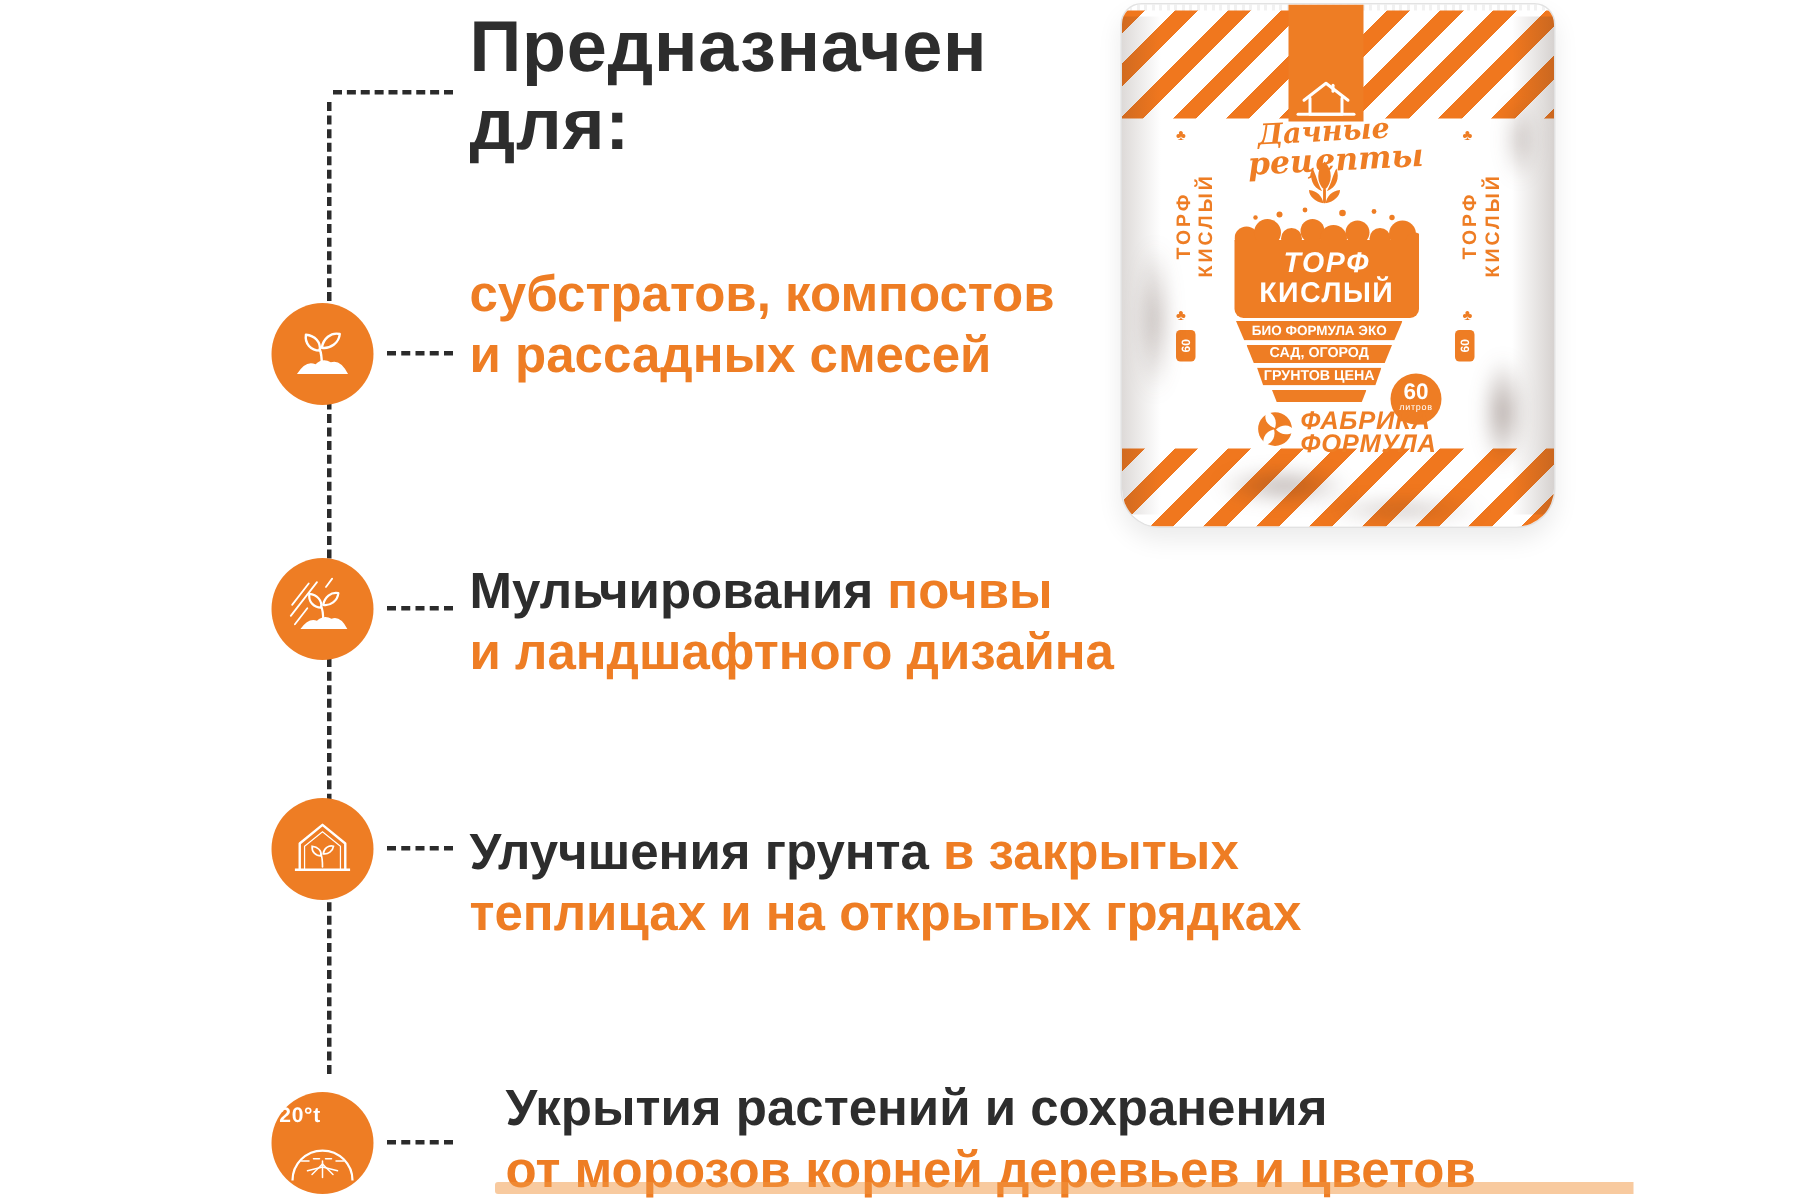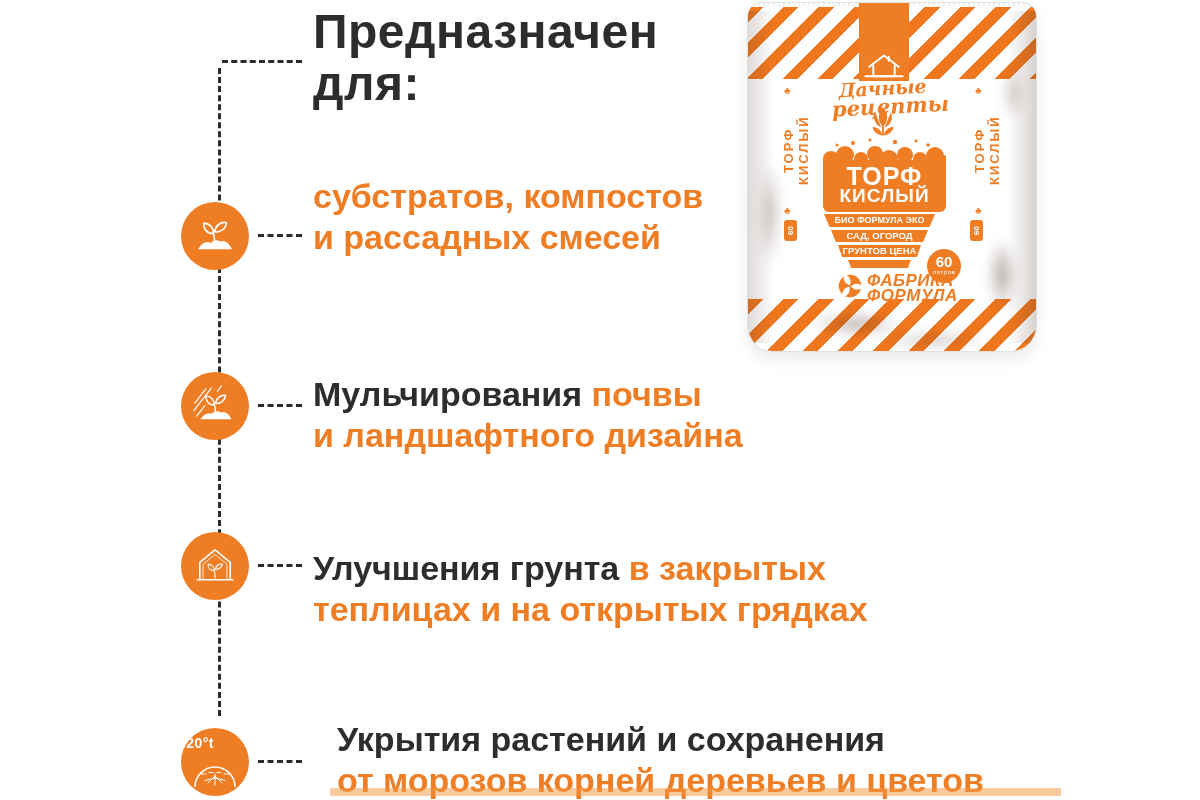--- a/index.html
+++ b/index.html
@@ -1,17 +1,17 @@
 <!DOCTYPE html>
 <html><head>
 <meta charset="utf-8">
 <style>
   html,body{margin:0;padding:0;background:#fff;}
   .canvas{position:relative;width:1061px;height:800px;background:#fff;overflow:hidden;
-          font-family:"Liberation Sans",sans-serif;}
+          font-family:"Liberation Sans",sans-serif;padding-left:28px;}
   
   .page-title{position:absolute;left:313px;top:6px;margin:0;font-size:48px;line-height:52px;
               font-weight:bold;color:#2d2d2d;letter-spacing:.5px;}
   .dash-h{position:absolute;border-top:3px dashed #2b2b2b;height:0;}
   .dash-v{position:absolute;border-left:3px dashed #2b2b2b;width:0;}
   .icon-circle{position:absolute;left:181px;width:68px;height:68px;border-radius:50%;
                background:#ee7d24;display:flex;align-items:center;justify-content:center;}
   .frost-label{position:absolute;top:7px;left:0;width:100%;text-align:left;color:#fff;
                font-weight:bold;font-size:14px;letter-spacing:.5px;}
   .frost-svg{position:absolute;bottom:7px;left:9px;}
@@ -33,21 +33,21 @@
   .center-band{position:absolute;left:111px;top:0;width:50px;height:78px;background:#ee7d24;
                display:flex;align-items:flex-end;justify-content:center;padding-bottom:2px;box-sizing:border-box;}
   .brand{position:absolute;left:60px;top:76px;width:150px;text-align:center;color:#ee7d24;
          font-family:"DejaVu Serif",serif;font-style:italic;font-weight:bold;transform:rotate(-3deg);}
   .brand .b1{display:block;font-size:19px;line-height:18px;}
   .brand .b2{display:block;font-size:21px;line-height:19px;margin-left:14px;}
   .tulip{position:absolute;left:119px;top:103px;}
   .bubbles{position:absolute;left:75px;top:134px;}
   .panel{position:absolute;left:75px;top:157px;width:123px;height:52px;background:#ee7d24;
          border-radius:0 0 6px 6px;text-align:center;color:#fff;font-weight:bold;}
-  .panel .p1{display:block;font-size:25px;line-height:20px;margin-top:6px;letter-spacing:1px;}
+  .panel .p1{display:block;font-size:19px;line-height:20px;margin-top:6px;letter-spacing:1px;font-style:italic;}
   .panel .p2{display:block;font-size:19px;line-height:20px;letter-spacing:1px;}
   .bar{position:absolute;background:#ee7d24;color:#fff;font-weight:bold;text-align:center;
        clip-path:polygon(0 0,100% 0,95% 100%,5% 100%);}
   .bar1{left:76px;top:211px;width:111px;height:13px;font-size:9px;line-height:13px;}
   .bar2{left:83px;top:227px;width:97px;height:12px;font-size:9.5px;line-height:12px;}
   .bar3{left:90px;top:242px;width:83px;height:12px;font-size:9.5px;line-height:12px;}
   .pot-bottom{left:100px;top:257px;width:63px;height:8px;}
   .vol-badge{position:absolute;left:179px;top:246px;width:34px;height:34px;border-radius:50%;
              background:#ee7d24;color:#fff;text-align:center;box-shadow:0 0 0 2px #fff;}
   .vol-badge .v1{display:block;font-size:15px;font-weight:bold;line-height:15px;margin-top:5px;}

